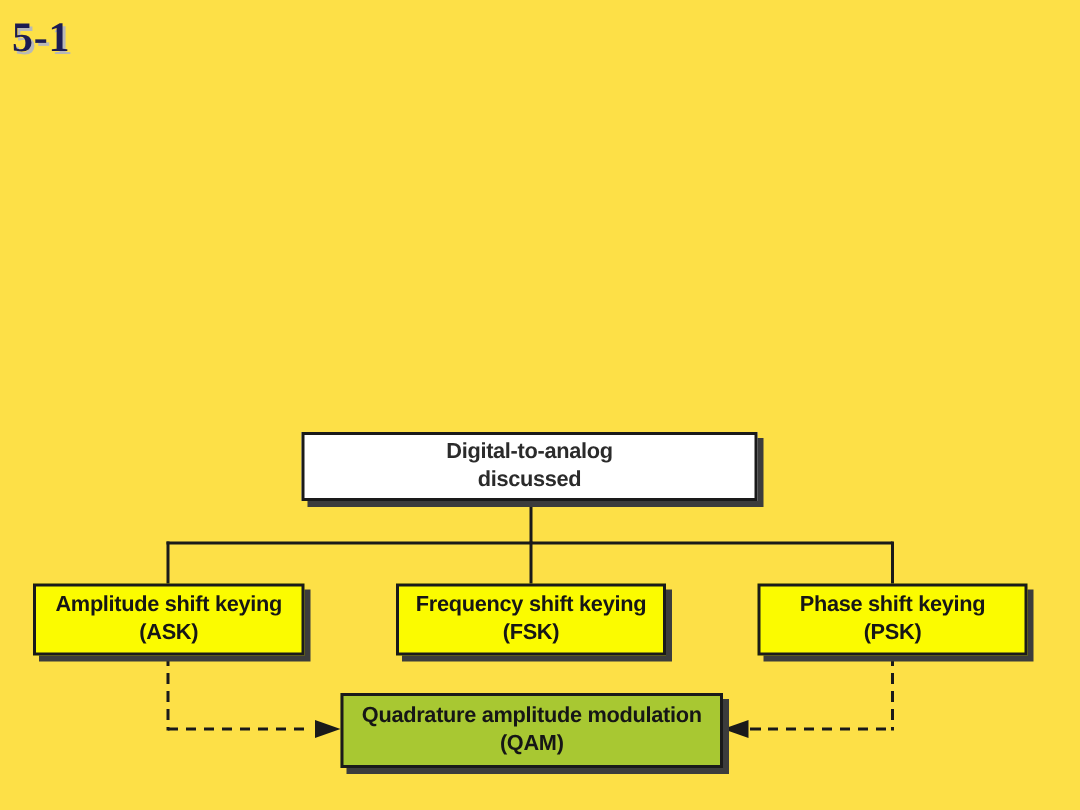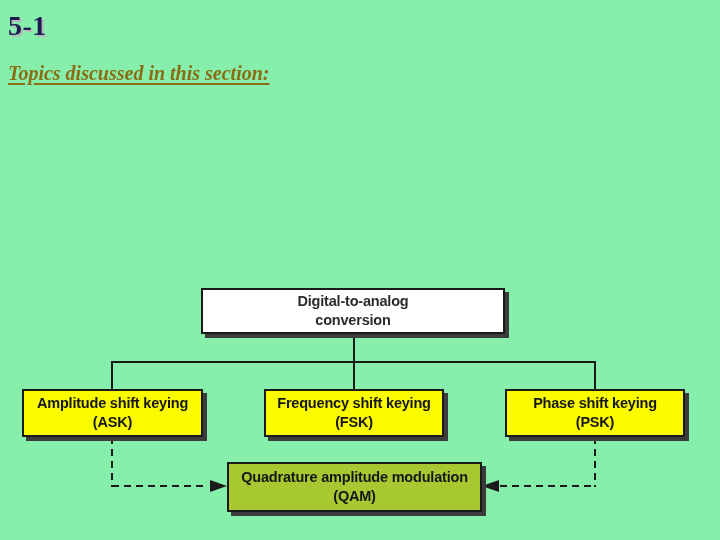--- a/index.html
+++ b/index.html
@@ -5,21 +5,21 @@
 <style>
   :root{
     --title-text:#1c1c52; --title-shadow:#b8b8b8;
     --topics-heading-text:#8a6d14; --topics-text:#1c45a5;
     --box-yellow:#fbfb00; --box-green:#a8c832; --box-white:#ffffff;
     --diagram-line:#1a1a1a; --box-shadow:#3c3c3c;
   }
   *{margin:0;padding:0;box-sizing:border-box;}
   html,body{background:#fff;}
   .slide{
-    position:relative;width:720px;height:540px;background:#86efac;
+    position:relative;width:720px;height:540px;background:#fde047;
     overflow:hidden;font-family:"Liberation Serif",serif;
   }
   
   .title-row{
     position:absolute;left:8px;top:10px;display:flex;gap:26px;
     font-weight:bold;font-size:28px;letter-spacing:.5px;
     color:var(--title-text);text-shadow:2px 2px 0 var(--title-shadow);
     white-space:nowrap;
   }
   .topics-heading{
@@ -73,41 +73,40 @@
 </style>
 </head>
 <body>
 
 <div class="slide">
 
   <div class="title-row">
     <span>5-1</span>
   </div>
 
-  <div class="topics-heading">Topics discussed in this section:</div>
 
 
   <div class="diagram">
 
     <div class="line l-stem"></div>
     <div class="line l-bus"></div>
     <div class="line l-drop-ask"></div>
     <div class="line l-drop-fsk"></div>
     <div class="line l-drop-psk"></div>
 
     <div class="dash-v d-ask-down"></div>
     <div class="dash-h d-ask-right"></div>
     <div class="arrow arrow-right"></div>
     <div class="dash-v d-psk-down"></div>
     <div class="dash-h d-psk-left"></div>
     <div class="arrow arrow-left"></div>
 
     <div class="dbox box-root">
       <span>Digital-to-analog</span>
-      <span>conversion</span>
+      <span>discussed</span>
     </div>
 
     <div class="dbox box-ask">
       <span>Amplitude shift keying</span>
       <span>(ASK)</span>
     </div>
 
     <div class="dbox box-fsk">
       <span>Frequency shift keying</span>
       <span>(FSK)</span>

